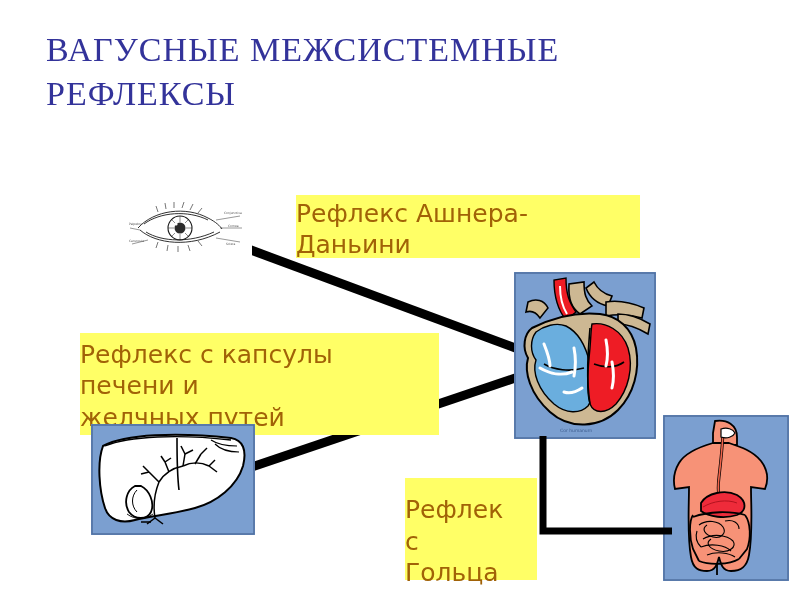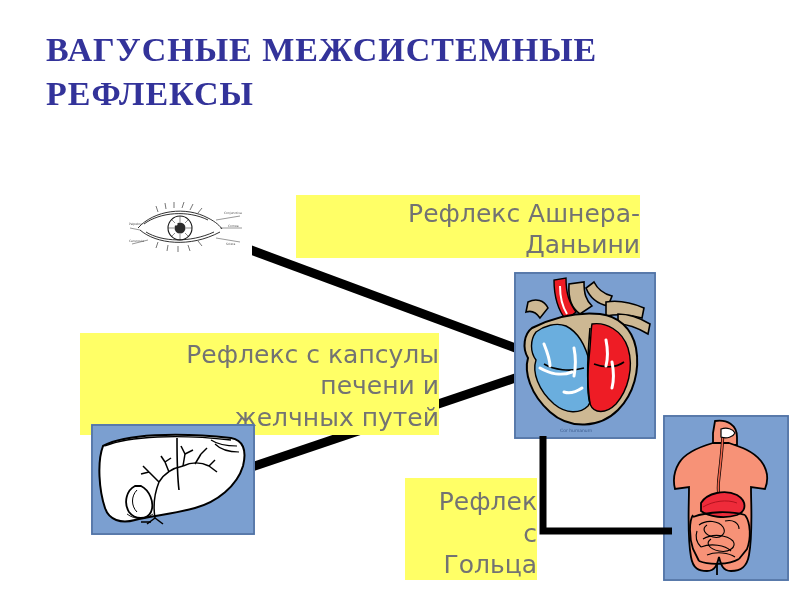--- a/index.html
+++ b/index.html
@@ -17,21 +17,21 @@
     font-family: "Liberation Sans", sans-serif;
   }
 
   
   #slide-title {
     position: absolute;
     left: 46px;
     top: 28px;
     width: 720px;
     font-family: "Liberation Serif", "DejaVu Serif", serif;
-    font-weight: bold;
+    font-weight: normal;
     font-size: 34px;
     line-height: 1.28;
     letter-spacing: 1px;
     color: #33339a;
     white-space: pre-line;
   }
 
   
   #connectors {
     position: absolute;
@@ -92,23 +92,23 @@
     left: 663px;
     top: 415px;
     width: 126px;
     height: 166px;
   }
 
   
   .ybox {
     position: absolute;
     background: #ffff66;
-    color: #737373;
+    color: #a16207;
     font-family: "DejaVu Sans", "Liberation Sans", sans-serif;
-    text-align: right;
+    text-align: left;
     z-index: 4;
     box-sizing: border-box;
     display: flex;
     align-items: flex-start;
     justify-content: center;
   }
   .ybox .txt {
     white-space: pre-line;
     width: 100%;
   }
@@ -135,21 +135,21 @@
   
   #ybox-liver .txt { position: relative; overflow: visible; }
 
   #ybox-goltz {
     left: 405px;
     top: 478px;
     width: 132px;
     height: 102px;
     font-size: 25px;
     line-height: 1.26;
-    padding-top: 8px;
+    padding-top: 16px;
   }
 </style>
 </head>
 <body>
 
 <div id="slide">
 
   <div id="slide-title">ВАГУСНЫЕ  МЕЖСИСТЕМНЫЕ
 РЕФЛЕКСЫ</div>
 

